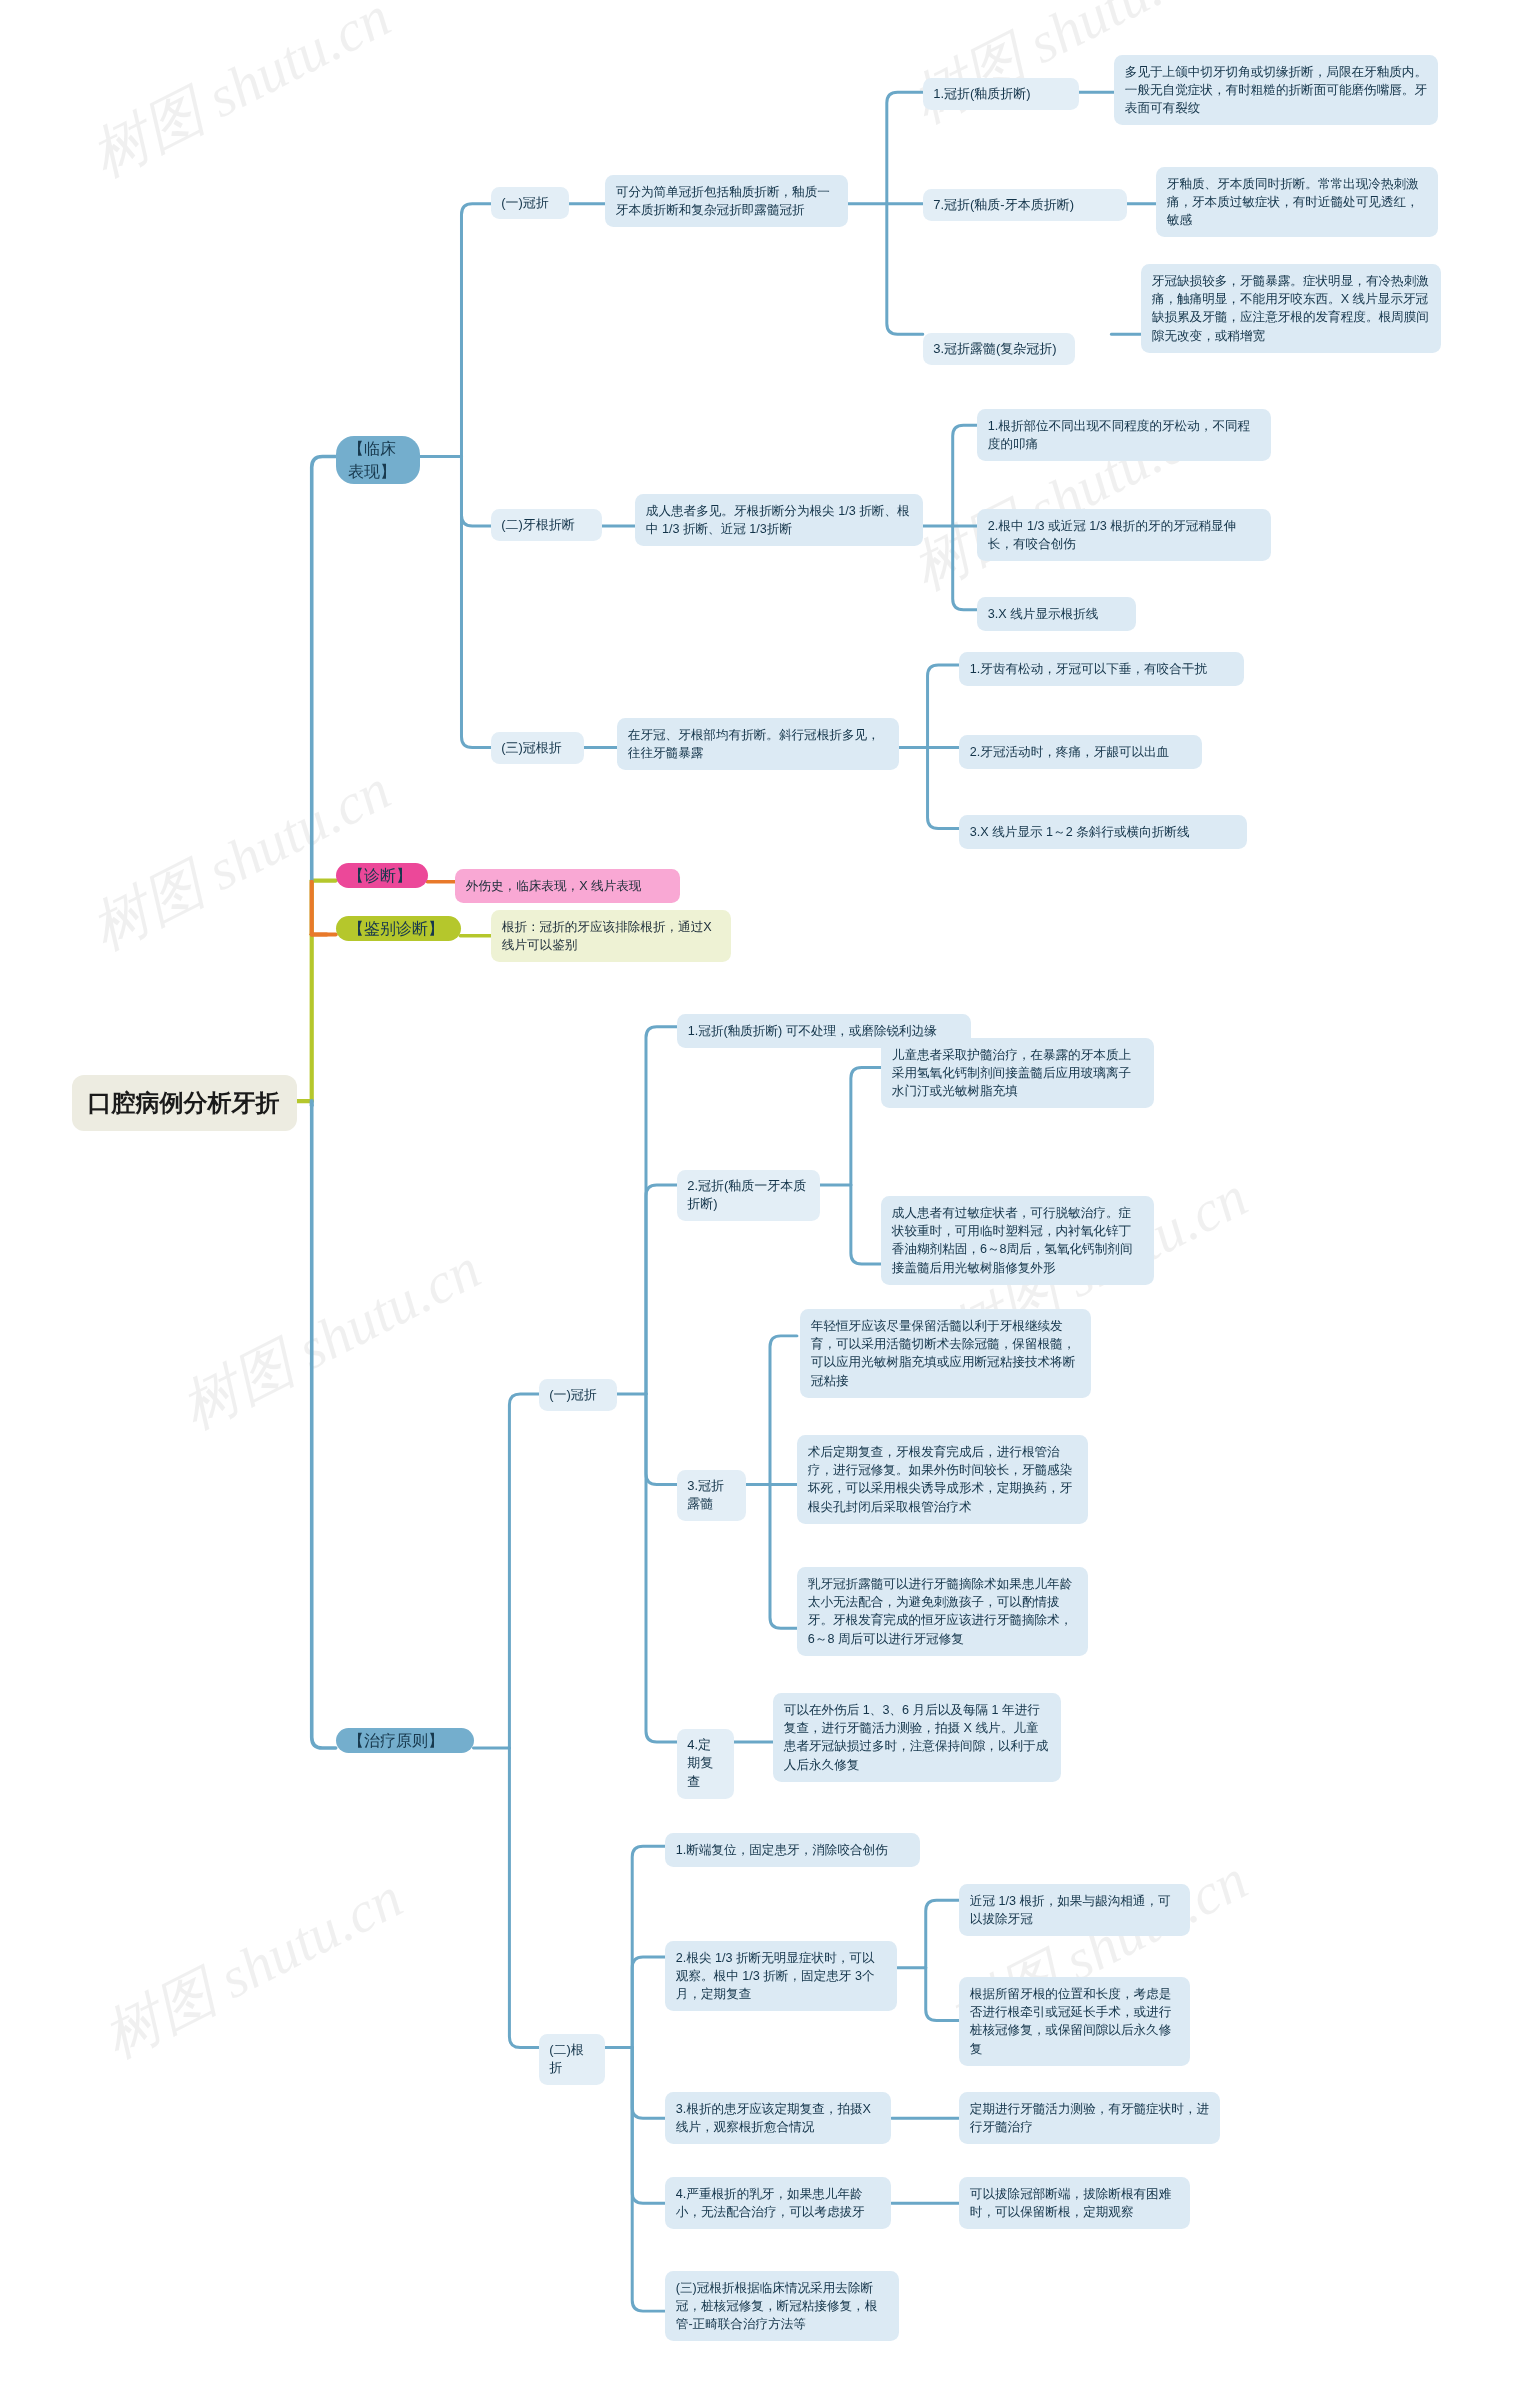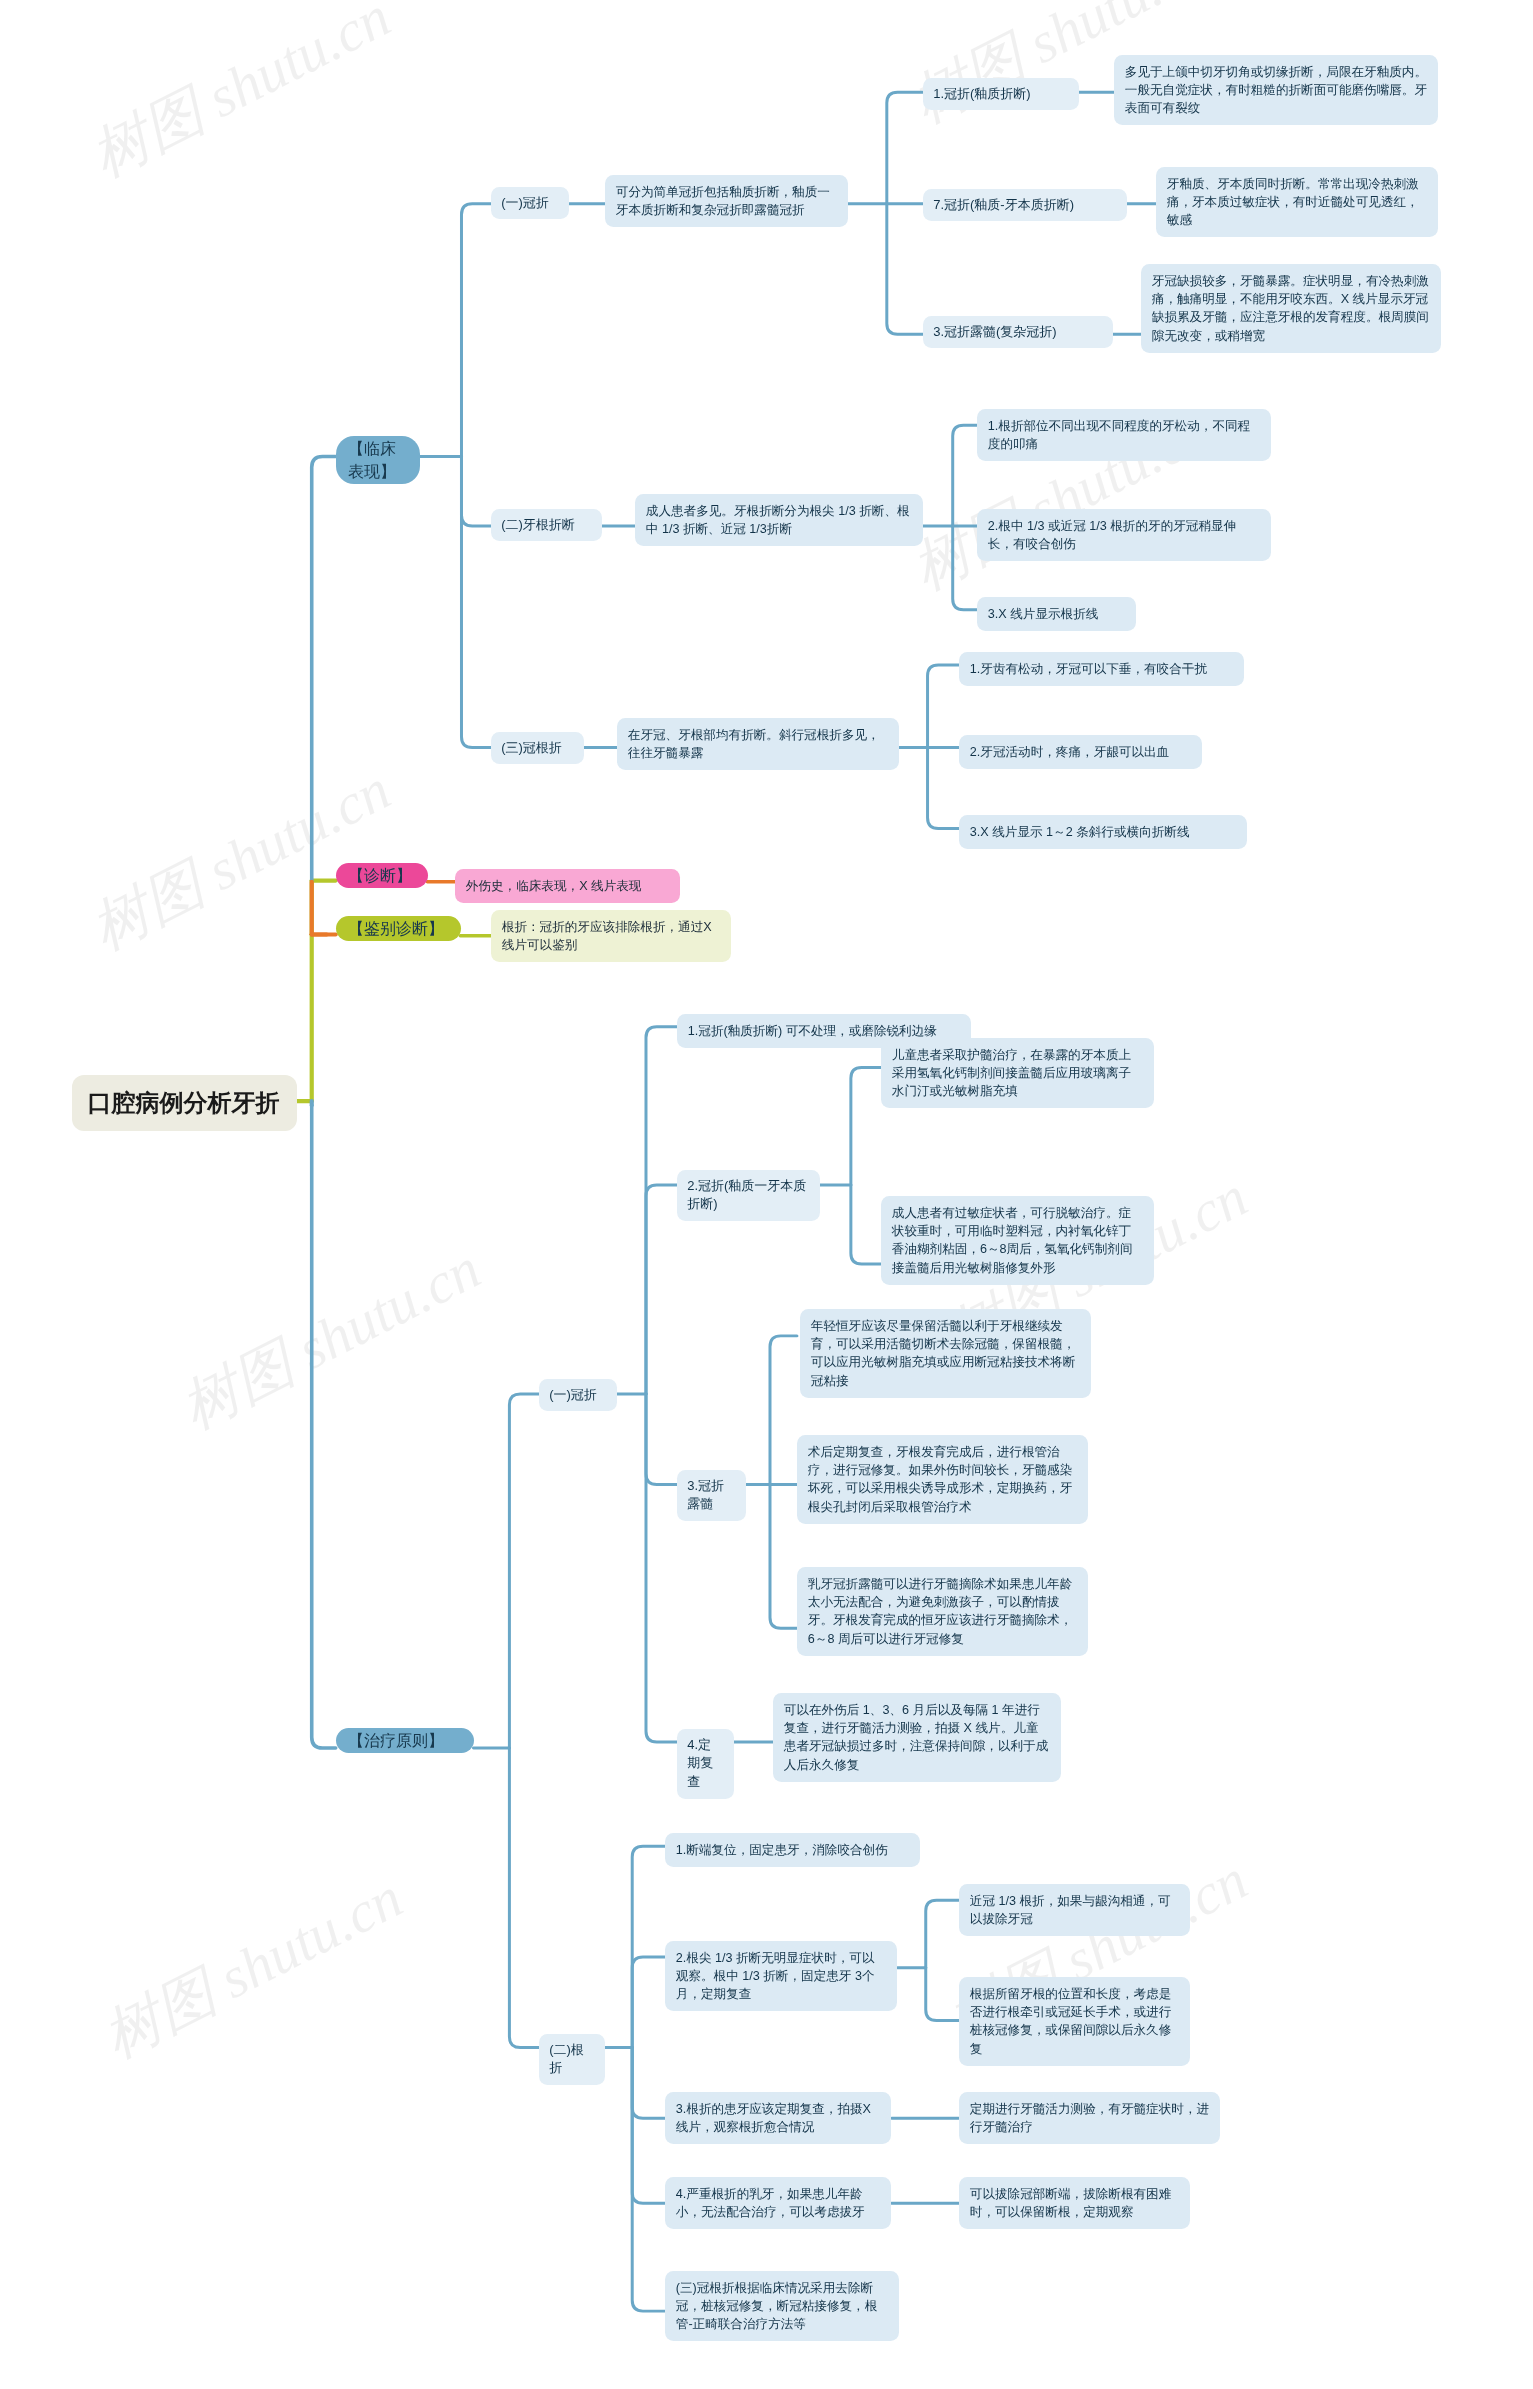--- a/index.html
+++ b/index.html
@@ -162,21 +162,21 @@
     <span class="txt">多见于上颌中切牙切角或切缘折断，局限在牙釉质内。一般无自觉症状，有时粗糙的折断面可能磨伤嘴唇。牙表面可有裂纹</span>
   </div>
 
   <div class="node l2" style="left:923px;top:189px;width:204px;">
     <span class="txt">7.冠折(釉质-牙本质折断)</span>
   </div>
   <div class="node leaf" style="left:1156px;top:167px;width:282px;">
     <span class="txt">牙釉质、牙本质同时折断。常常出现冷热刺激痛，牙本质过敏症状，有时近髓处可见透红，敏感</span>
   </div>
 
-  <div class="node l2" style="left:923px;top:316px;width:190px;">
+  <div class="node l2" style="left:923px;top:333px;width:152px;">
     <span class="txt">3.冠折露髓(复杂冠折)</span>
   </div>
   <div class="node leaf" style="left:1141px;top:264px;width:300px;">
     <span class="txt">牙冠缺损较多，牙髓暴露。症状明显，有冷热刺激痛，触痛明显，不能用牙咬东西。X 线片显示牙冠缺损累及牙髓，应注意牙根的发育程度。根周膜间隙无改变，或稍增宽</span>
   </div>
 
   <div class="node l2" style="left:491px;top:509px;width:111px;">
     <span class="txt">(二)牙根折断</span>
   </div>
   <div class="node leaf" style="left:635px;top:494px;width:288px;">

